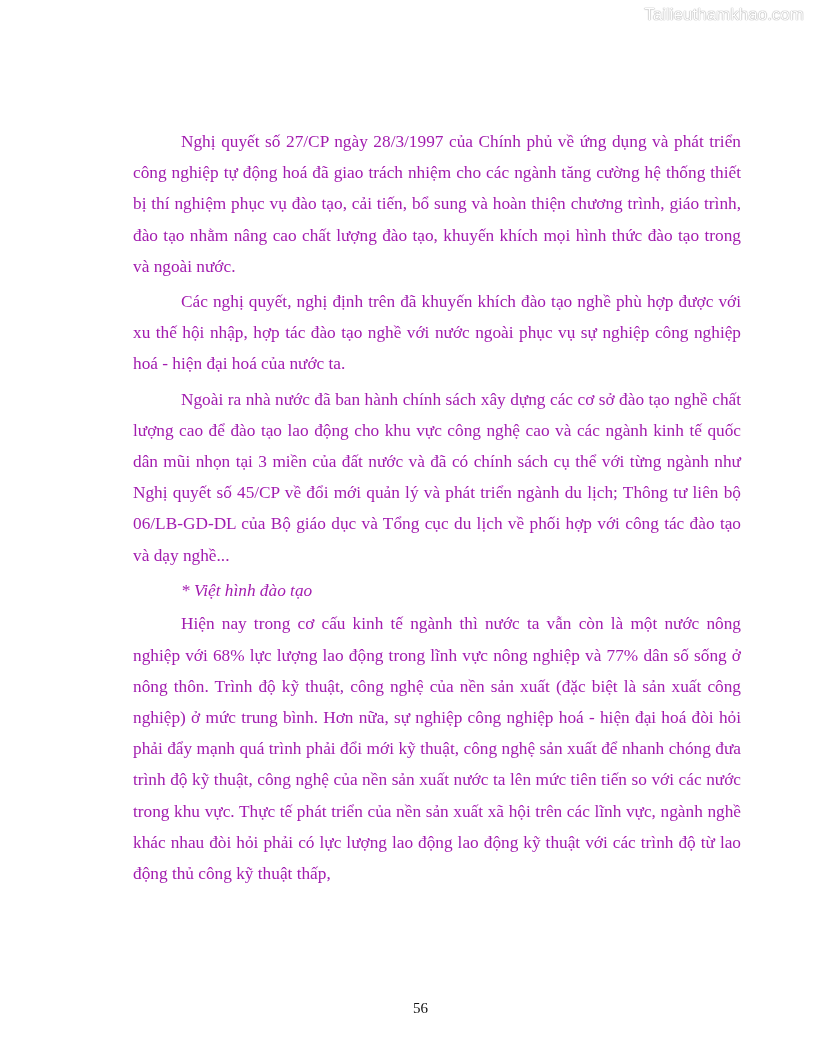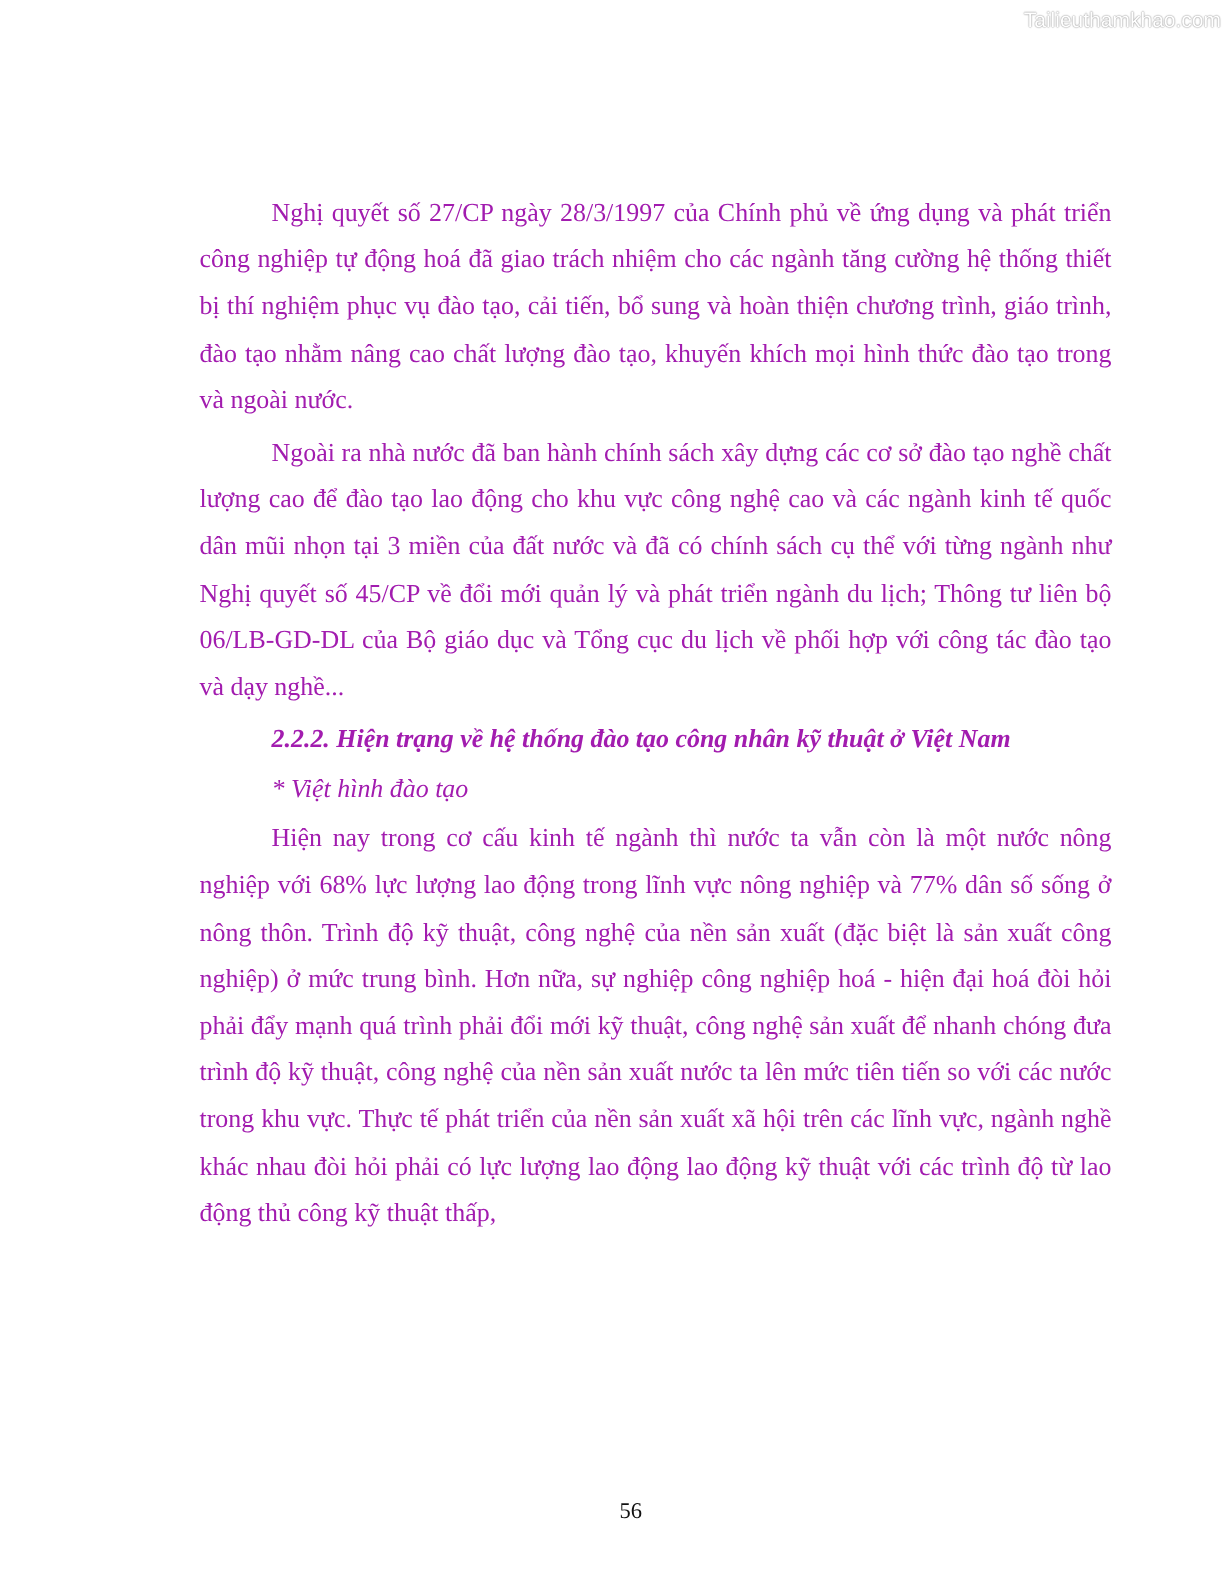--- a/index.html
+++ b/index.html
@@ -1,19 +1,19 @@
 <!DOCTYPE html>
 <html><head>
 <meta charset="utf-8">
 <style>
   html, body { margin: 0; padding: 0; background: #ffffff; }
   body { width: 816px; height: 1056px; position: relative; overflow: hidden; }
   .watermark {
-    position: absolute; top: 5px; right: 2px;
-    font-family: "Liberation Sans", sans-serif; font-size: 14px;
+    position: absolute; top: 5px; right: 12px;
+    font-family: "Liberation Sans", sans-serif; font-size: 17px;
     color: #ffffff;
     text-shadow: 0 0 1px #9a9a9a, 0 0 1px #9a9a9a;
     letter-spacing: 0px;
   }
   .page {
     position: absolute; left: 133px; top: 126px; width: 608px;
     font-family: "Liberation Serif", serif; font-size: 17.3px;
     color: #a21caf; line-height: 31.2px;
   }
   .para { margin: 0 0 4px 0; text-align: justify; text-indent: 48px; }
@@ -24,19 +24,19 @@
     font-family: "Liberation Serif", serif; font-size: 15px; color: #111;
   }
 </style>
 </head>
 <body>
 
 <div class="watermark">Tailieuthamkhao.com</div>
 
 <div class="page">
   <p class="para">Nghị quyết số 27/CP ngày 28/3/1997 của Chính phủ về ứng dụng và phát triển công nghiệp tự động hoá đã giao trách nhiệm cho các ngành tăng cường hệ thống thiết bị thí nghiệm phục vụ đào tạo, cải tiến, bổ sung và hoàn thiện chương trình, giáo trình, đào tạo nhằm nâng cao chất lượng đào tạo, khuyến khích mọi hình thức đào tạo trong và ngoài nước.</p>
+  <p class="para">Các nghị quyết, nghị định trên đã khuyến khích đào tạo nghề phù hợp được với xu thế hội nhập, hợp tác đào tạo nghề với nước ngoài phục vụ sự nghiệp công nghiệp hoá - hiện đại hoá của nước ta.</p>
   <p class="para">Ngoài ra nhà nước đã ban hành chính sách xây dựng các cơ sở đào tạo nghề chất lượng cao để đào tạo lao động cho khu vực công nghệ cao và các ngành kinh tế quốc dân mũi nhọn tại 3 miền của đất nước và đã có chính sách cụ thể với từng ngành như Nghị quyết số 45/CP về đổi mới quản lý và phát triển ngành du lịch; Thông tư liên bộ 06/LB-GD-DL của Bộ giáo dục và Tổng cục du lịch về phối hợp với công tác đào tạo và dạy nghề...</p>
-  <p class="heading">2.2.2. Hiện trạng về hệ thống đào tạo công nhân kỹ thuật ở Việt Nam</p>
   <p class="subheading">* Việt hình đào tạo</p>
   <p class="para">Hiện nay trong cơ cấu kinh tế ngành thì nước ta vẫn còn là một nước nông nghiệp với 68% lực lượng lao động trong lĩnh vực nông nghiệp và 77% dân số sống ở nông thôn. Trình độ kỹ thuật, công nghệ của nền sản xuất (đặc biệt là sản xuất công nghiệp) ở mức trung bình. Hơn nữa, sự nghiệp công nghiệp hoá - hiện đại hoá đòi hỏi phải đẩy mạnh quá trình phải đổi mới kỹ thuật, công nghệ sản xuất để nhanh chóng đưa trình độ kỹ thuật, công nghệ của nền sản xuất nước ta lên mức tiên tiến so với các nước trong khu vực. Thực tế phát triển của nền sản xuất xã hội trên các lĩnh vực, ngành nghề khác nhau đòi hỏi phải có lực lượng lao động lao động kỹ thuật với các trình độ từ lao động thủ công kỹ thuật thấp,</p>
 </div>
 
 <div class="pagenum">56</div>
 
 </body></html>

